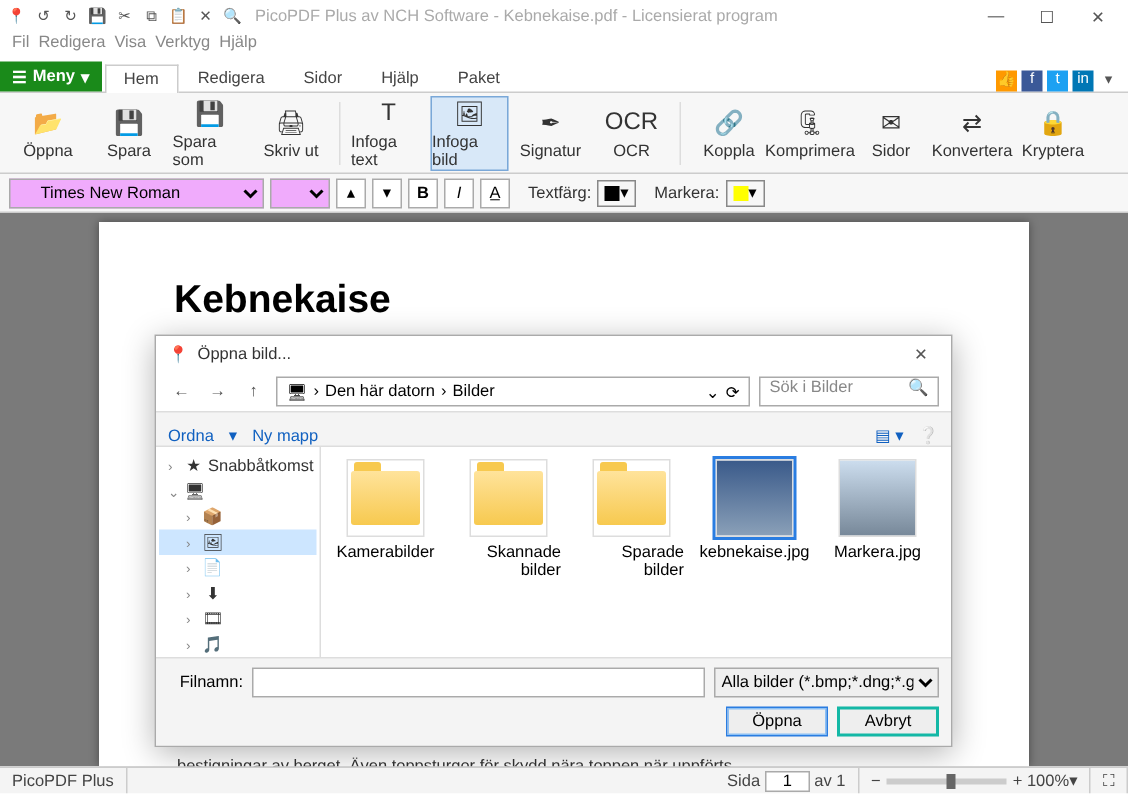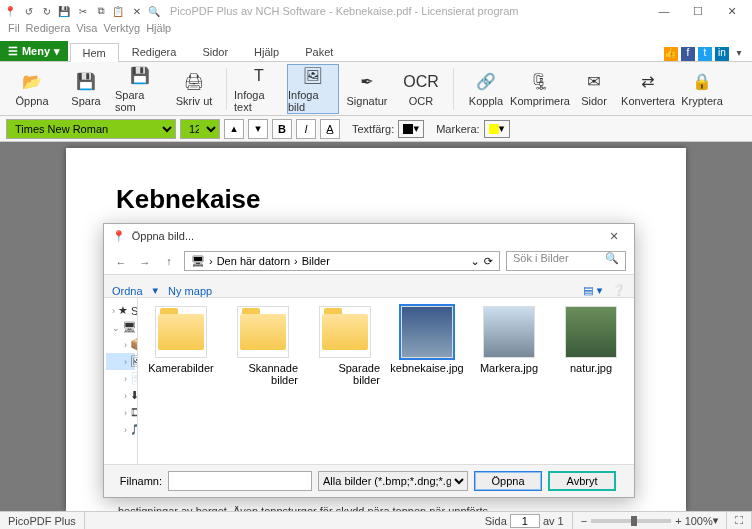--- a/index.html
+++ b/index.html
@@ -23,21 +23,21 @@
 .social span { width: 14px; height: 14px; display: inline-block; text-align: center; font-size: 10px; color: #fff; }
 .sc-like{background:#f90;} .sc-fb{background:#3b5998;} .sc-tw{background:#1da1f2;} .sc-in{background:#0077b5;}
 
 .ribbon { height: 54px; background: #f7f7f7; border-bottom: 1px solid #ccc; display: flex; align-items: center; padding: 2px 6px; gap: 2px; }
 .rbtn { width: 52px; height: 50px; display: flex; flex-direction: column; align-items: center; justify-content: center; gap: 2px; font-size: 10px; color: #333; border: 1px solid transparent; }
 .rbtn.sel { background: #d8e8f8; border: 1px solid #7aa8d8; }
 .rbtn .ico { width: 22px; height: 22px; display: flex; align-items: center; justify-content: center; font-size: 16px; }
 .rsep { width: 1px; height: 42px; background: #ddd; margin: 0 4px; }
 
 .fmtbar { height: 26px; background: #f7f7f7; border-bottom: 1px solid #ccc; display: flex; align-items: center; padding: 2px 6px; gap: 4px; }
-.fmtbar select, .fmtbar input { height: 20px; border: 1px solid #aaa; font-size: 11px; padding: 0 4px; background: #84cc16; }
+.fmtbar select, .fmtbar input { height: 20px; border: 1px solid #aaa; font-size: 11px; padding: 0 16px; background: #f0abfc; }
 .fmtbar .fontname { width: 170px; }
 .fmtbar .fontsize { width: 40px; }
 .fbtn { width: 20px; height: 20px; border: 1px solid #aaa; display: inline-flex; align-items: center; justify-content: center; background: #fff; }
 .fmtlabel { color: #333; margin-left: 8px; }
 .colorbox { width: 26px; height: 18px; border: 1px solid #888; display: inline-flex; align-items: center; justify-content: center; }
 .colorbox .sw { width: 10px; height: 10px; }
 
 .workarea { position: absolute; top: 142px; bottom: 18px; left: 0; right: 0; background: #7a7a7a; display: flex; justify-content: center; padding-top: 6px; overflow: hidden; }
 .page { width: 620px; background: #fff; box-shadow: 0 0 6px rgba(0,0,0,.4); padding: 36px 50px; font-family: "Times New Roman", serif; }
 .page h1 { font-size: 26px; font-weight: bold; }
@@ -65,21 +65,21 @@
 .tree-item { display: flex; align-items: center; gap: 3px; padding: 2px 2px 2px 6px; color: #333; white-space: nowrap; }
 .tree-item.sel { background: #cde6ff; }
 .tree-item .exp { width:8px; color:#888; font-size:9px;}
 .tree-item .ico { width: 14px; text-align: center; }
 .dlg-files { flex: 1; padding: 8px; display: flex; gap: 12px; align-items: flex-start; }
 .file { width: 70px; display: flex; flex-direction: column; align-items: center; gap: 4px; font-size: 10px; text-align: right; }
 .file .thumb { width: 52px; height: 52px; border: 1px solid #ddd; display: flex; align-items: center; justify-content: center; font-size: 28px; }
 .folder-ico { background: linear-gradient(#ffe39b,#f7c94f); width: 46px; height: 36px; border-radius: 2px; position: relative; }
 .folder-ico::before{content:"";position:absolute;top:-6px;left:2px;width:18px;height:6px;background:#f7c94f;border-radius:2px 2px 0 0;}
 .file.sel .thumb { outline: 2px solid #2a7de1; }
-.dlg-footer { border-top: 1px solid #ddd; padding: 6px 8px; display: flex; flex-direction: row; gap: 6px; background:#f4f4f4;}
+.dlg-footer { border-top: 1px solid #ddd; padding: 6px 8px; display: flex; flex-direction: column; gap: 6px; background:#f4f4f4;}
 .dlg-row { display:flex; align-items:center; gap:6px; }
 .dlg-row label{ width:50px; text-align:right; }
 .dlg-row .fname { flex:1; border:1px solid #aaa; height:20px; }
 .dlg-row select { width:150px; height:20px; border:1px solid #aaa; }
 .dlg-btns { display:flex; justify-content:flex-end; gap:6px; }
 .dlg-btns button { width:68px; height:20px; border:2px solid #14b8a6; background:#eee; }
 .dlg-btns button.def { border:1px solid #2a7de1; box-shadow: inset 0 0 0 1px #8cc0f4; }
 
 .pico-red { color:#c00; font-weight: bold; }
 .behind-text{position:absolute; left:118px; top:505px; color:#333; font-size:11px; width:500px; white-space:nowrap; overflow:hidden;}
@@ -303,24 +303,20 @@
           <div>Sparade bilder</div>
         </div>
         <div class="file sel">
           <div class="thumb" style="background:linear-gradient(#3a5a8a,#8aa0b8)"></div>
           <div>kebnekaise.jpg</div>
         </div>
         <div class="file">
           <div class="thumb" style="background:linear-gradient(#cde,#789)"></div>
           <div>Markera.jpg</div>
         </div>
-        <div class="file">
-          <div class="thumb" style="background:linear-gradient(#6a8f5a,#3a5a3a)"></div>
-          <div>natur.jpg</div>
-        </div>
       </div>
   </div>
   <div class="dlg-footer">
     <div class="dlg-row">
       <label>Filnamn:</label>
       <input class="fname" style="">
       <select><option>Alla bilder (*.bmp;*.dng;*.gif;*.j</option></select>
     </div>
     <div class="dlg-btns">
       <button class="def">Öppna</button>

